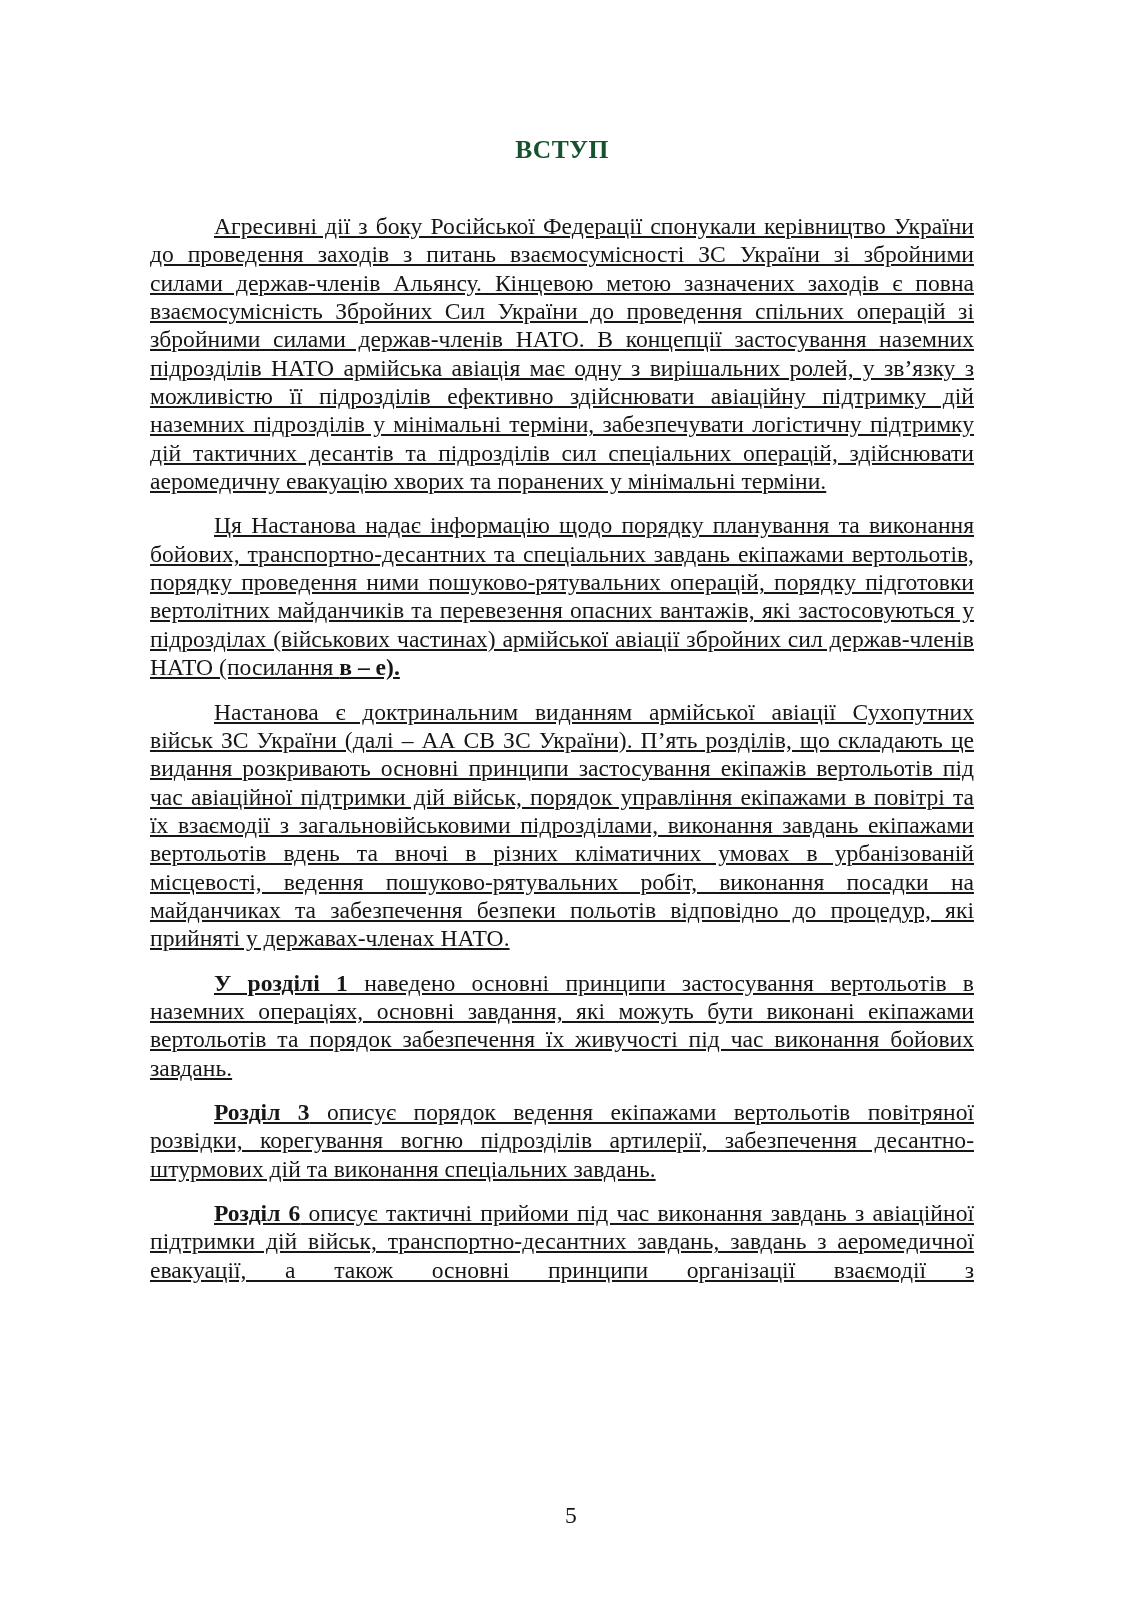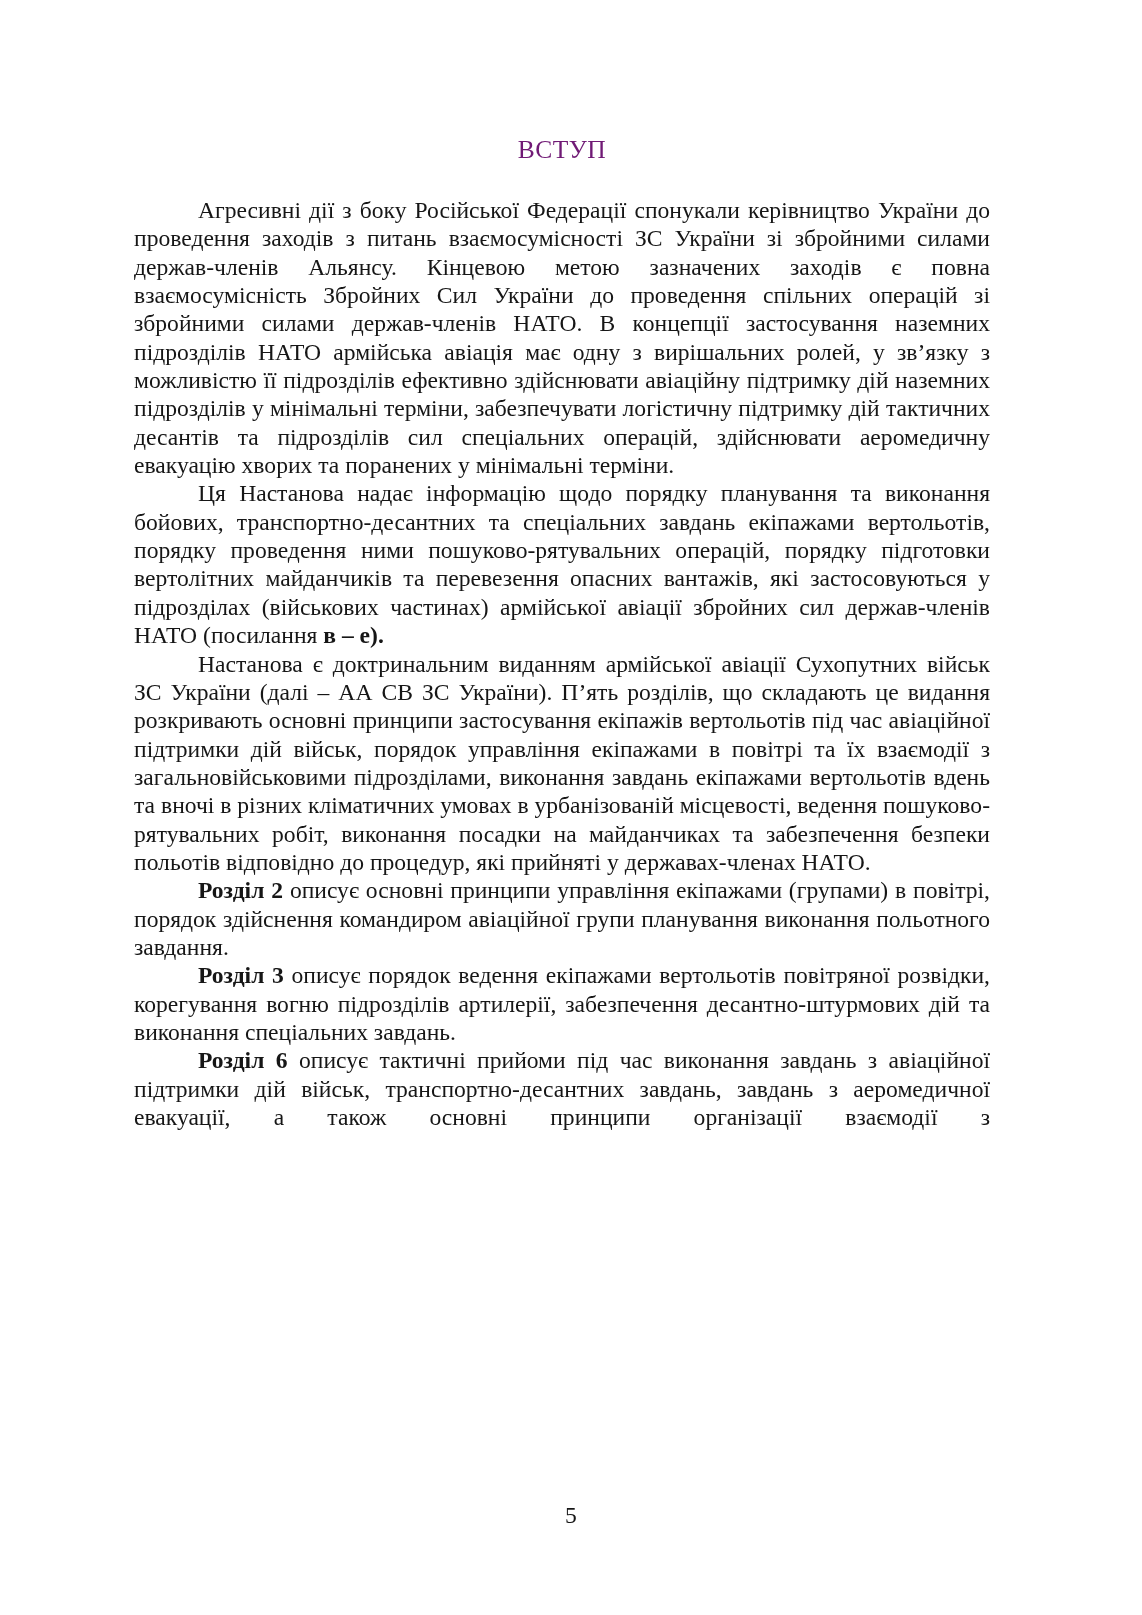--- a/index.html
+++ b/index.html
@@ -18,41 +18,42 @@
     font-family: "Liberation Serif", "DejaVu Serif", serif;
     color: #111111;
   }
   .page-title {
     position: absolute;
     left: 134px;
     top: 135px;
     width: 856px;
     text-align: center;
     font-size: 25.5px;
-    font-weight: normal;
+    font-weight: bold;
     letter-spacing: 0.5px;
-    color: #701a75;
+    color: #14532d;
   }
   .body-text {
     position: absolute;
     left: 134px;
     top: 196px;
     width: 856px;
     font-size: 23.6px;
     line-height: 28.35px;
     text-align: justify;
     text-justify: inter-word;
     color: #161616;
     -webkit-font-smoothing: none;
   }
   .body-text p {
-    margin: 0;
+    margin: 16px;
     padding: 0;
     text-indent: 64px;
     text-align: justify;
+    text-decoration: underline;
   }
   .body-text p:last-child {
     text-align: justify;
   }
   b, .bold {
     font-weight: bold;
   }
   .page-number {
     position: absolute;
     left: 0;
@@ -71,20 +72,20 @@
 <body>
 
 <div class="page">
 
   <div class="page-title">ВСТУП</div>
 
   <div class="body-text">
       <p><span>Агресивні дії з боку Російської Федерації спонукали керівництво України до проведення заходів з питань взаємосумісності ЗС України зі збройними силами держав-членів Альянсу. Кінцевою метою зазначених заходів є повна взаємосумісність Збройних Сил України до проведення спільних операцій зі збройними силами держав-членів НАТО. В концепції застосування наземних підрозділів НАТО армійська авіація має одну з вирішальних ролей, у зв’язку з можливістю її підрозділів ефективно здійснювати авіаційну підтримку дій наземних підрозділів у мінімальні терміни, забезпечувати логістичну підтримку дій тактичних десантів та підрозділів сил спеціальних операцій, здійснювати аеромедичну евакуацію хворих та поранених у мінімальні терміни.</span></p>
       <p><span>Ця Настанова надає інформацію щодо порядку планування та виконання бойових, транспортно-десантних та спеціальних завдань екіпажами вертольотів, порядку проведення ними пошуково-рятувальних операцій, порядку підготовки вертолітних майданчиків та перевезення опасних вантажів, які застосовуються у підрозділах (військових частинах) армійської авіації збройних сил держав-членів НАТО (посилання </span><b>в – е).</b></p>
       <p><span>Настанова є доктринальним виданням армійської авіації Сухопутних військ ЗС України (далі – АА СВ ЗС України). П’ять розділів, що складають це видання розкривають основні принципи застосування екіпажів вертольотів під час авіаційної підтримки дій військ, порядок управління екіпажами в повітрі та їх взаємодії з загальновійськовими підрозділами, виконання завдань екіпажами вертольотів вдень та вночі в різних кліматичних умовах в урбанізованій місцевості, ведення пошуково-рятувальних робіт, виконання посадки на майданчиках та забезпечення безпеки польотів відповідно до процедур, які прийняті у державах-членах НАТО.</span></p>
-      <p><b>Розділ 2</b><span> описує основні принципи управління екіпажами (групами) в повітрі, порядок здійснення командиром авіаційної групи планування виконання польотного завдання.</span></p>
+      <p><b>У розділі 1</b><span> наведено основні принципи застосування вертольотів в наземних операціях, основні завдання, які можуть бути виконані екіпажами вертольотів та порядок забезпечення їх живучості під час виконання бойових завдань.</span></p>
       <p><b>Розділ 3</b><span> описує порядок ведення екіпажами вертольотів повітряної розвідки, корегування вогню підрозділів артилерії, забезпечення десантно-штурмових дій та виконання спеціальних завдань.</span></p>
       <p class="justify-all"><b>Розділ 6</b><span> описує тактичні прийоми під час виконання завдань з авіаційної підтримки дій військ, транспортно-десантних завдань, завдань з аеромедичної евакуації, а також основні принципи організації взаємодії з</span></p>
     </div>
 
   <div class="page-number">5</div>
 
 </div>
 
 </body></html>

